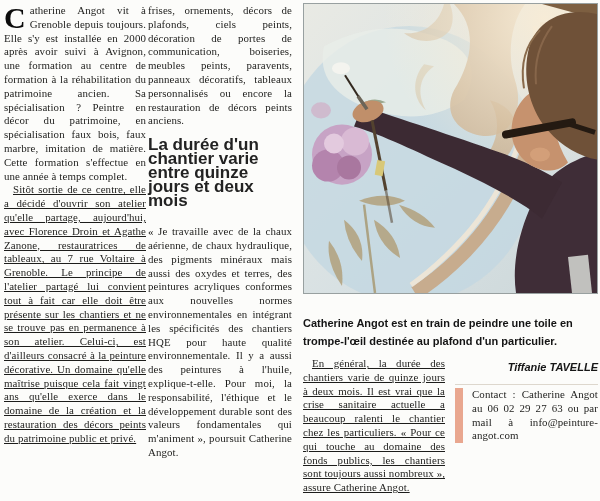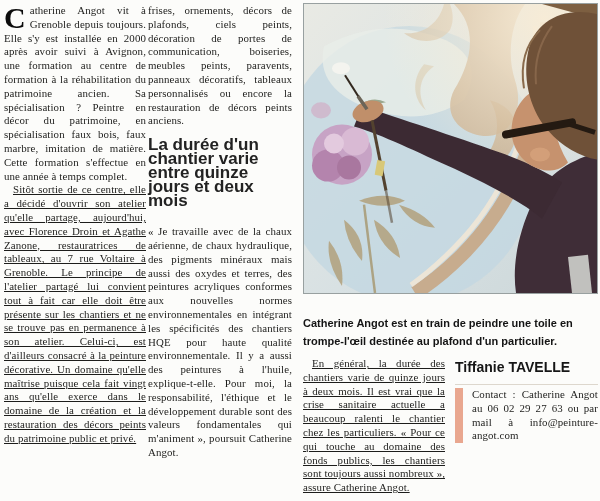--- a/index.html
+++ b/index.html
@@ -34,22 +34,23 @@
   .caption{
     margin:20px 0 7px 0;font-family:"Liberation Sans",sans-serif;
     font-weight:bold;font-size:11px;line-height:18px;color:#141414;
     text-align:left;
   }
   .subcols{display:flex;gap:10px;}
   .subcol3{width:142px;}
   .subcol4{width:143px;}
   .byline{
     margin:3px 0 0 0;font-family:"Liberation Sans",sans-serif;
-    font-weight:bold;font-size:14px;line-height:14px;text-align:left;
+    font-weight:bold;font-size:11px;line-height:14px;text-align:right;
     color:#161616;
+    font-style:italic;
   }
   .contact-box{
     display:flex;margin-top:10px;border-top:1px solid #ddd7cd;
     padding-top:3px;align-items:stretch;
   }
   .accent-bar{
     width:8px;background:var(--accent_bar,#e9a78f);
     margin-right:9px;flex:0 0 8px;
   }
   .contact-text{font-size:10.9px;line-height:14.5px;}

